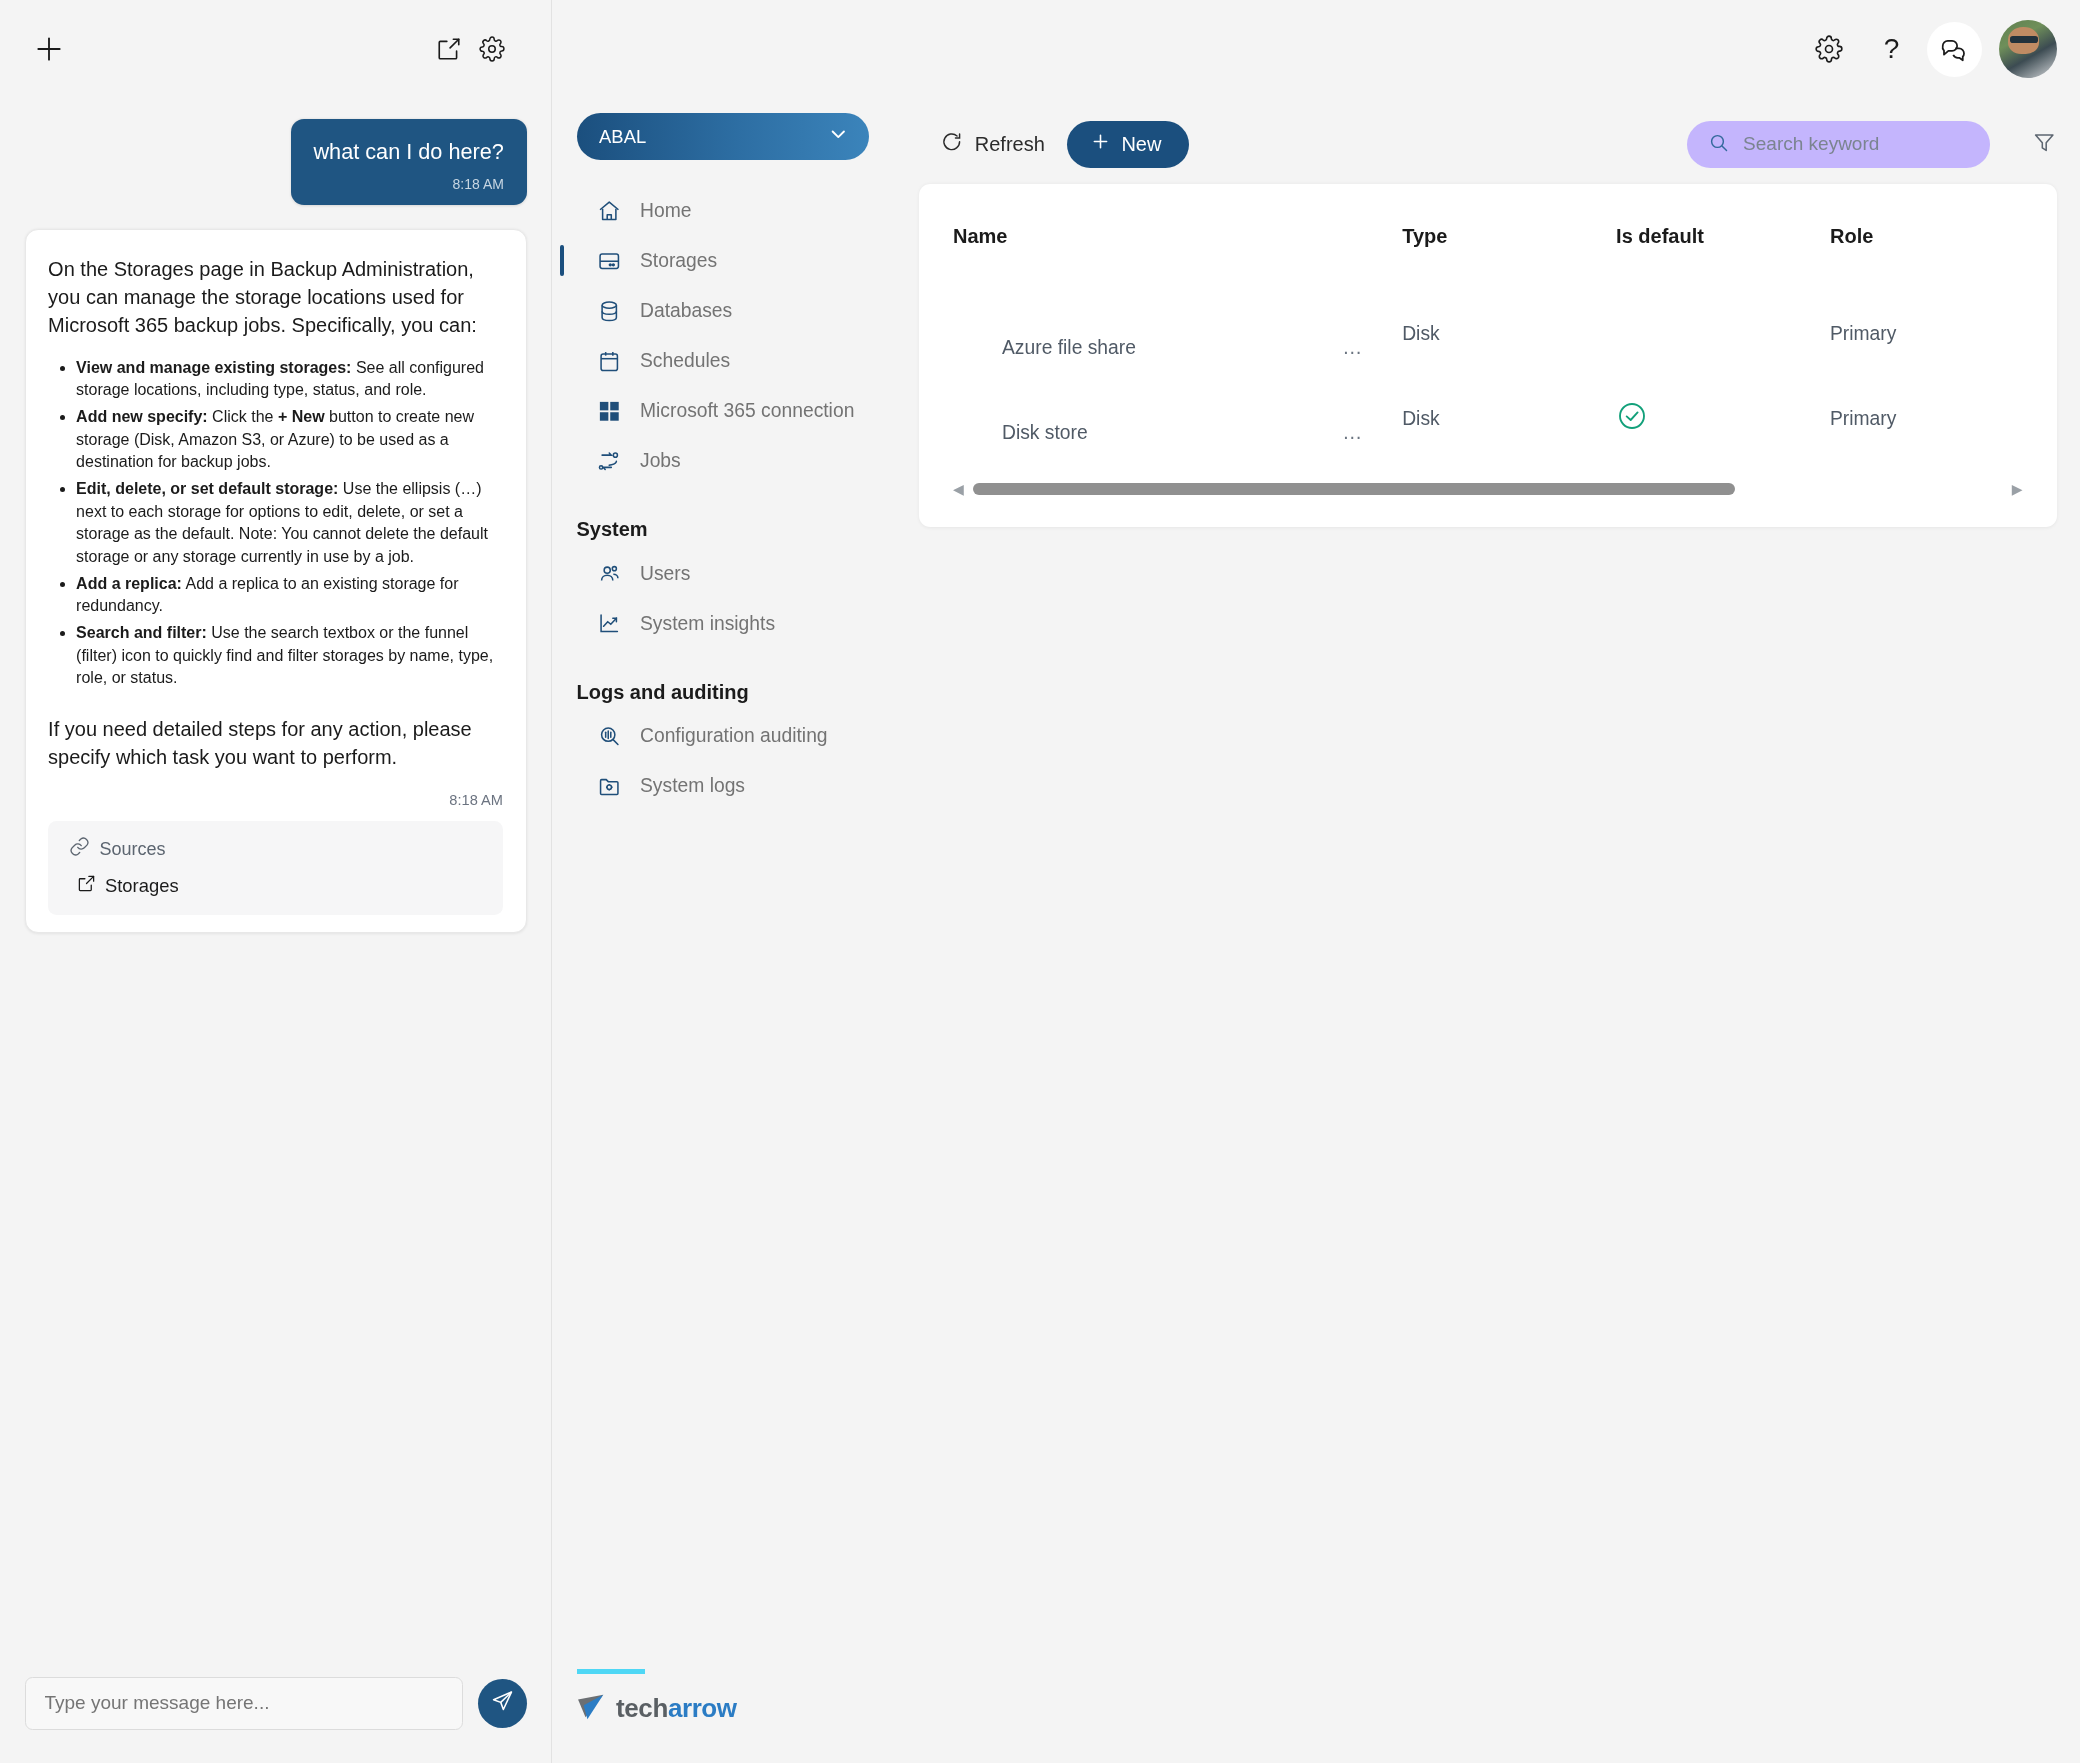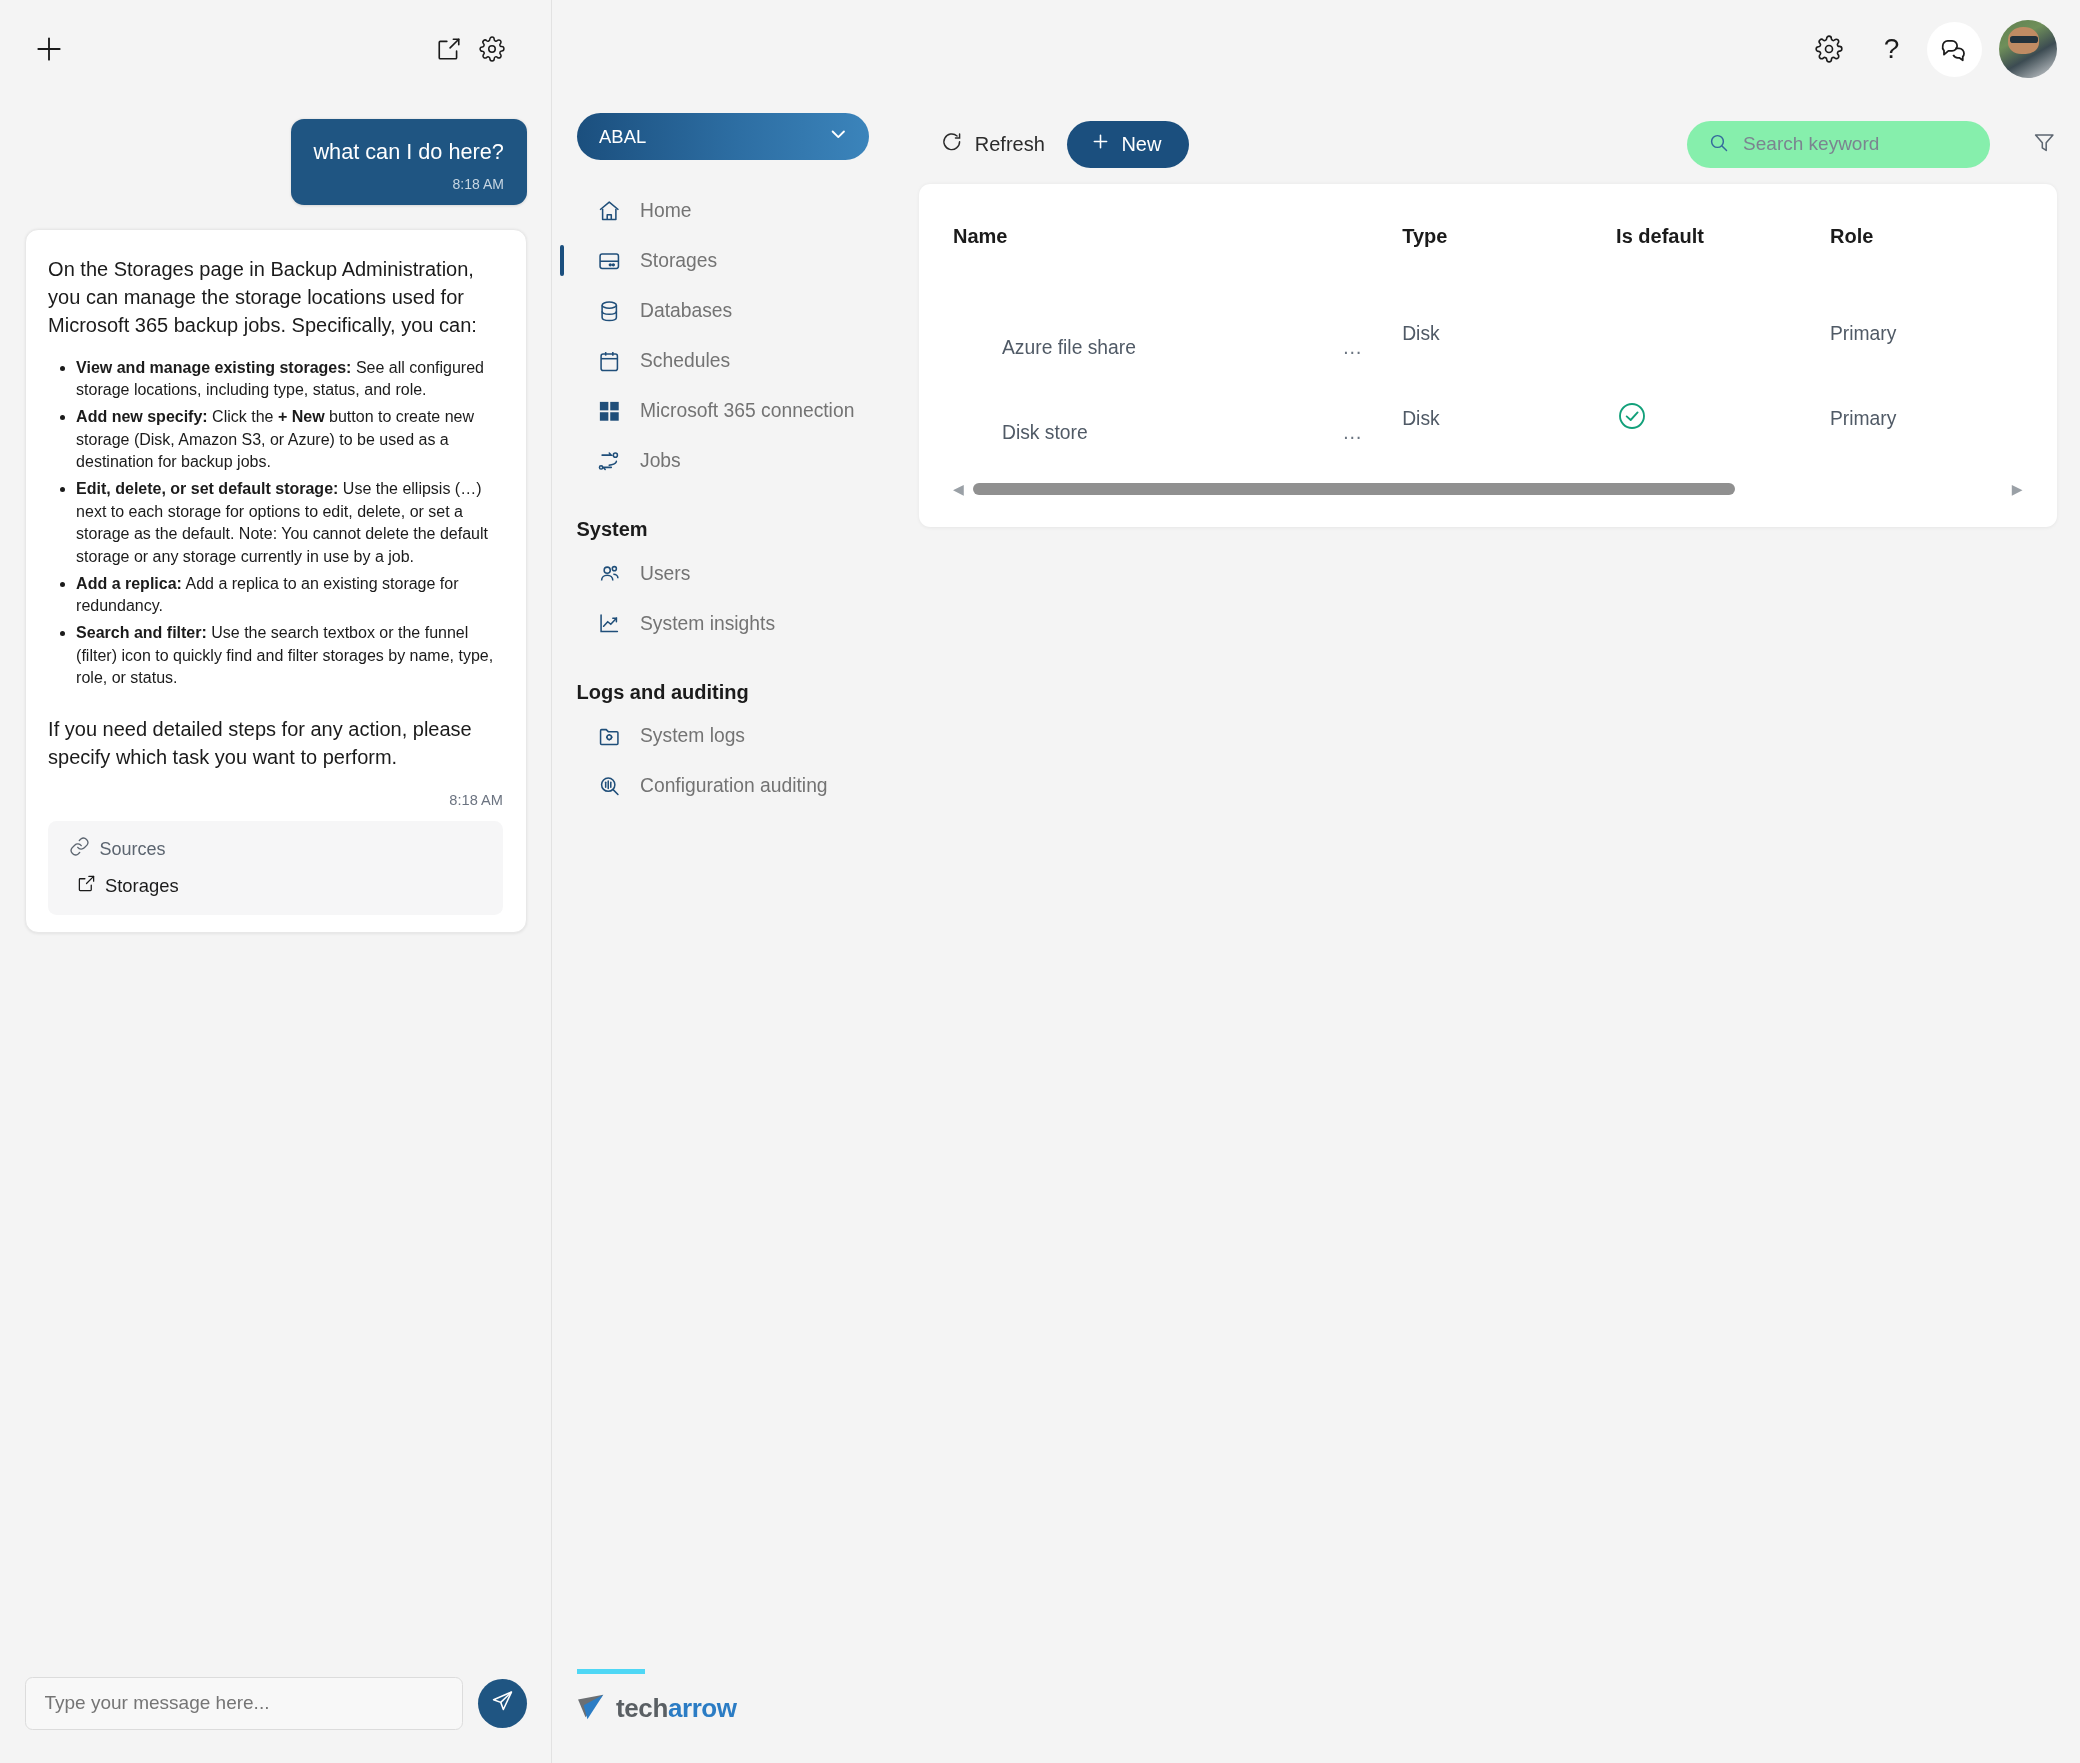--- a/index.html
+++ b/index.html
@@ -205,21 +205,21 @@
   .tb-new {
     display: flex; align-items: center; gap: 10.4px;
     height: 47px; padding: 0 28px 0 22.6px;
     border-radius: 23.5px; background: #1b4f7e;
     color: #fff; font-size: 20px; cursor: pointer;
   }
   .tb-spacer { flex: 1; }
   .search-wrap {
     display: flex; align-items: center; gap: 13px;
     width: 303px; height: 47px;
-    background: #86efac; border-radius: 23.5px;
+    background: #c4b5fd; border-radius: 23.5px;
     padding: 0 21px;
   }
   .search-wrap input {
     flex: 1; border: none; outline: none;
     font-size: 19px; color: #333;
     font-family: "Liberation Sans", sans-serif;
     background: transparent;
   }
   .search-wrap input::placeholder { color: #7b8490; }
   .filter-btn { margin-left: 19px; cursor: pointer; display:flex; }
@@ -488,39 +488,39 @@
                 <polyline points="6.5 15 10.5 10.5 13.5 13 19 7"></polyline>
                 <polyline points="15.5 7 19 7 19 10.5"></polyline>
               </svg>
           </span>
           <span>System insights</span>
         </div>
 
         <div class="nav-section">Logs and auditing</div>
         <div class="nav-item">
           <span class="ico">
-            <svg width="24.5" height="24.5" viewBox="0 0 24 24" fill="none" stroke="#1f4e79" stroke-width="1.5">
-                <path d="M3.5 19V6.5a1 1 0 0 1 1-1H9l2 2h8.5a1 1 0 0 1 1 1V19a1 1 0 0 1-1 1H4.5a1 1 0 0 1-1-1z"></path>
-                <circle cx="12" cy="13" r="2.2"></circle>
-                <path d="M12 9.8v1M12 16.2v-1M15.2 13h-1M8.8 13h1"></path>
-              </svg>
-          </span>
-          <span>System logs</span>
-        </div>
-        <div class="nav-item">
-          <span class="ico">
             <svg width="24.5" height="24.5" viewBox="0 0 24 24" fill="none" stroke="#1f4e79" stroke-width="1.5" stroke-linecap="round">
                 <circle cx="11" cy="10.5" r="6.5"></circle>
                 <line x1="15.8" y1="15.3" x2="20.5" y2="20"></line>
                 <line x1="8.5" y1="8" x2="8.5" y2="13"></line>
                 <line x1="11" y1="6.8" x2="11" y2="14.2"></line>
                 <line x1="13.5" y1="8" x2="13.5" y2="13"></line>
               </svg>
           </span>
           <span>Configuration auditing</span>
+        </div>
+        <div class="nav-item">
+          <span class="ico">
+            <svg width="24.5" height="24.5" viewBox="0 0 24 24" fill="none" stroke="#1f4e79" stroke-width="1.5">
+                <path d="M3.5 19V6.5a1 1 0 0 1 1-1H9l2 2h8.5a1 1 0 0 1 1 1V19a1 1 0 0 1-1 1H4.5a1 1 0 0 1-1-1z"></path>
+                <circle cx="12" cy="13" r="2.2"></circle>
+                <path d="M12 9.8v1M12 16.2v-1M15.2 13h-1M8.8 13h1"></path>
+              </svg>
+          </span>
+          <span>System logs</span>
         </div>
 
         <div class="app-footer">
           <div class="accent-line"></div>
           <div class="logo-row">
             <span>
               <svg width="32" height="28" viewBox="0 0 34 30">
                 <path d="M1 7 L28 2 L9 26 Z" fill="#6b6f73"></path>
                 <path d="M7 13 L28 2 L11 28 Z" fill="#2b7cc4"></path>
               </svg>

